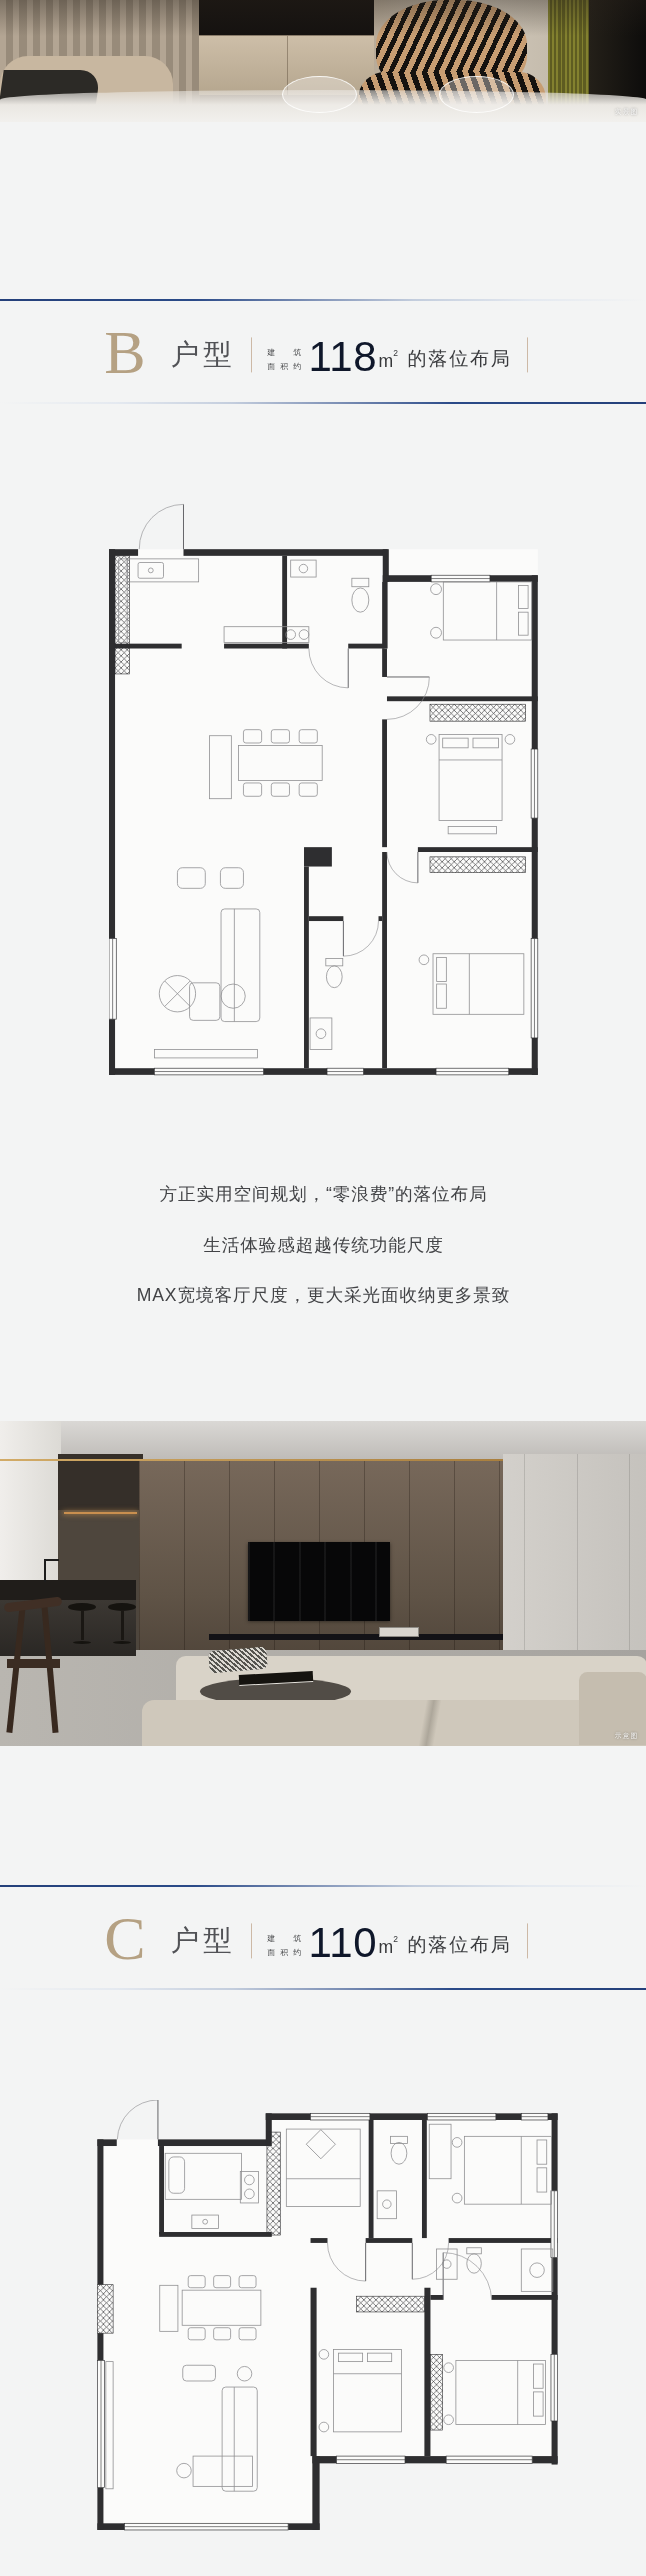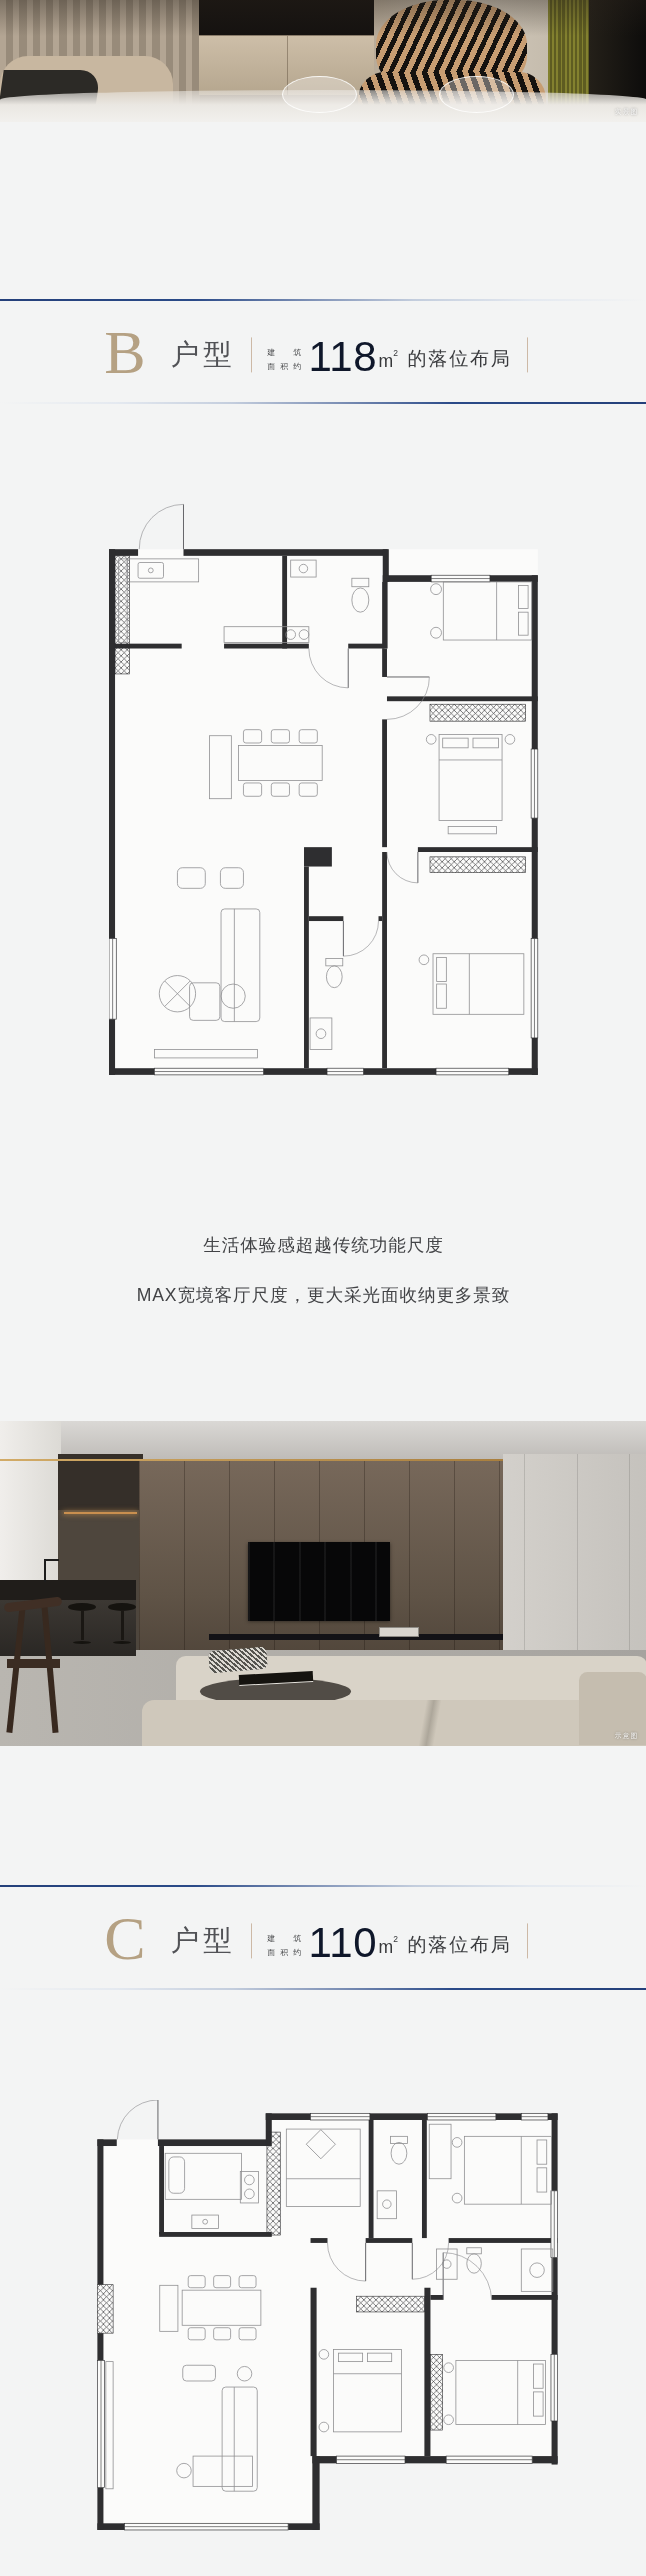--- a/index.html
+++ b/index.html
@@ -300,20 +300,21 @@
       <path class="f" d="M92,797 L134,839 M134,797 L92,839"></path>
       <circle class="f" cx="205" cy="822" r="20"></circle>
       <rect class="f" x="185" y="678" width="64" height="186" rx="6"></rect>
       <line class="f" x1="207" y1="678" x2="207" y2="864"></line>
       <rect class="f" x="133" y="800" width="50" height="62" rx="6"></rect>
       <rect class="f" x="75" y="910" width="170" height="14"></rect>
     </g>
   </svg>
   </div>
 
+  <div class="feature-line" style="top:1182px">方正实用空间规划，“零浪费”的落位布局</div>
   <div class="feature-line" style="top:1233px">生活体验感超越传统功能尺度</div>
   <div class="feature-line" style="top:1283px">MAX宽境客厅尺度，更大采光面收纳更多景致</div>
 
   <div class="photo" style="top:1421px;height:325px;background:#9b968f">
     <div class="p2-ceiling"></div>
     <div class="p2-curtain"></div>
     <div class="p2-kback"></div>
     <div class="p2-kupper"></div>
     <div class="p2-shelf"></div>
     <div class="p2-wood">

